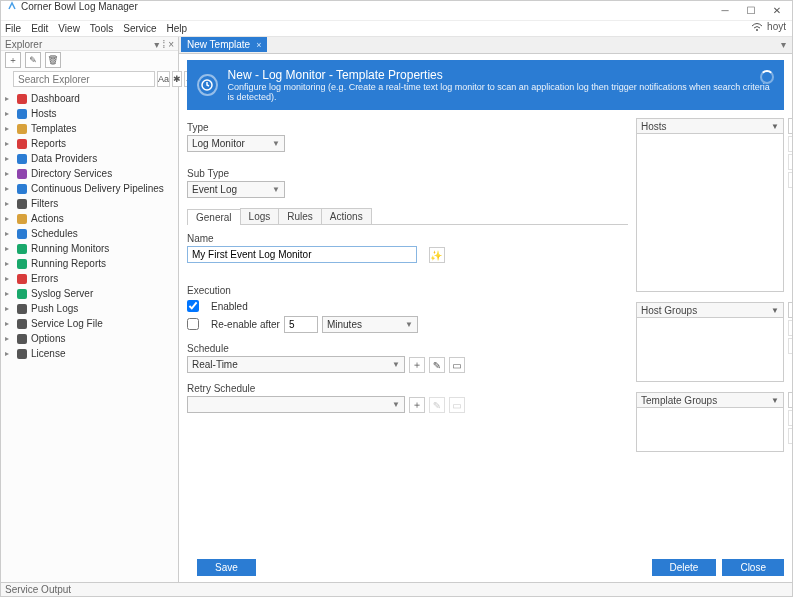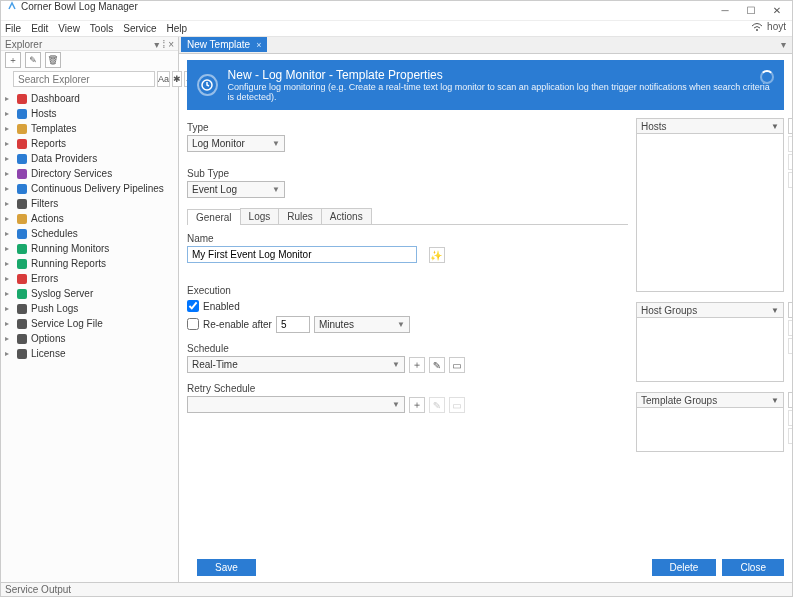--- a/index.html
+++ b/index.html
@@ -41,21 +41,21 @@
   .select{height:17px;border:1px solid #bbb;background:#f8f8f8;display:flex;align-items:center;padding:0 4px;justify-content:space-between;color:#333}
   .select .sv{font-size:10px}
   .select .ar{color:#777;font-size:8px}
   .sel-type{width:98px}
   .inner-tabs{margin-top:10px;display:flex;border-bottom:1px solid #ccc}
   .itab{padding:2px 8px;border:1px solid #ccc;border-bottom:none;margin-right:-1px;background:#f6f6f6;color:#444}
   .itab.act{background:#fff;position:relative;top:1px}
   .name-row{display:flex;align-items:flex-end;gap:12px}
   .name-row input{flex:1;max-width:230px;height:17px;border:1px solid #88b6e2;padding:0 4px;font-size:10px}
   .wand{width:16px;height:16px;border:1px solid #ccc;display:flex;align-items:center;justify-content:center;font-size:10px}
-  .chk{display:flex;align-items:center;gap:4px;height:16px;color:#333}
+  .chk{display:flex;align-items:center;gap:12px;height:16px;color:#333}
   .chk input{width:12px;height:12px}
   .renable{display:flex;align-items:flex-start;gap:4px;margin-top:2px}
   .renable .numbox{width:34px;height:17px;border:1px solid #bbb;padding:0 4px;display:flex;align-items:center}
   .renable .unitsel{width:96px}
   .sched-row{display:flex;align-items:flex-end;gap:4px}
   .sched-row .select{width:218px}
   .icon-btn{width:16px;height:16px;border:1px solid #ccc;display:flex;align-items:center;justify-content:center;color:#555;background:#fff;font-size:10px}
   .icon-btn.dis{color:#ccc;border-color:#e0e0e0}
   .side-box{border:1px solid #ccc;display:flex;flex-direction:column}
   .sb-hdr{height:15px;background:#f7f7f7;border-bottom:1px solid #ccc;display:flex;align-items:center;padding:0 4px;justify-content:space-between;color:#444}

